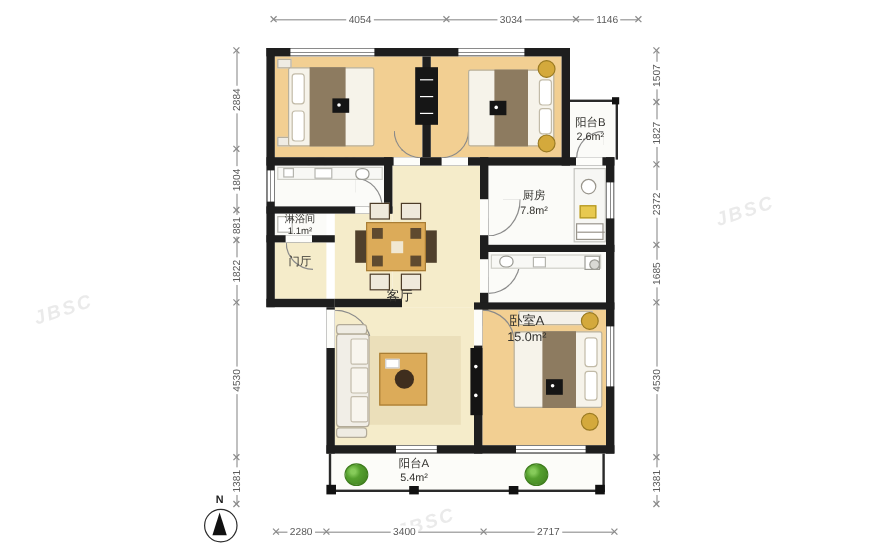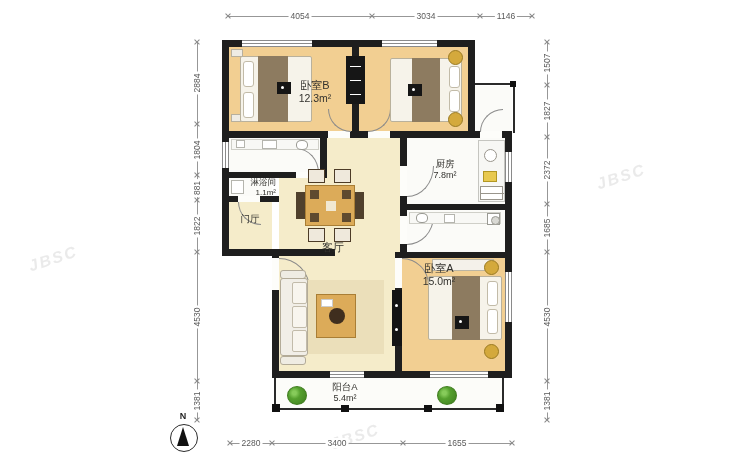--- a/index.html
+++ b/index.html
@@ -16,21 +16,21 @@
   .arc{position:absolute;border:0 solid #8a8a8a;}
   .arc.tl{border-width:1px 0 0 1px;border-top-left-radius:100%;}
   .arc.tr{border-width:1px 1px 0 0;border-top-right-radius:100%;}
   .arc.bl{border-width:0 0 1px 1px;border-bottom-left-radius:100%;}
   .arc.br{border-width:0 1px 1px 0;border-bottom-right-radius:100%;}
   .fur{position:absolute;box-sizing:border-box;}
   .label{position:absolute;text-align:center;color:#33322e;font-size:11px;line-height:1.3;}
   .label .area{display:block;font-size:10.5px;}
   .label.sm{font-size:9.5px;}
   .label.sm .area{font-size:9px;}
-  .label.xs{font-size:8.5px;text-align:right;}
+  .label.xs{font-size:8.5px;}
   .label.xs .area{font-size:8px;}
   .dimline-h{position:absolute;height:0;border-top:1px solid #979797;}
   .dimline-v{position:absolute;width:0;border-left:1px solid #979797;}
   .dimlab-h{position:absolute;transform:translate(-50%,-50%);background:#fff;padding:0 2px;
             font-size:8.5px;color:#5a5a5a;white-space:nowrap;}
   .dimlab-v{position:absolute;transform:translate(-50%,-50%) rotate(-90deg);background:#fff;padding:0 2px;
             font-size:8.5px;color:#5a5a5a;white-space:nowrap;}
   .xmark{position:absolute;width:6px;height:6px;transform:translate(-50%,-50%);}
   .xmark::before,.xmark::after{content:"";position:absolute;left:50%;top:50%;width:7px;height:1px;background:#8a8a8a;}
   .xmark::before{transform:translate(-50%,-50%) rotate(45deg);}
@@ -211,23 +211,23 @@
   <div class="post" style="left:341px;top:405px;width:8px;height:7px;"></div>
   <div class="post" style="left:424px;top:405px;width:8px;height:7px;"></div>
   <div class="post" style="left:496px;top:404px;width:8px;height:8px;"></div>
   <div class="plant" style="left:287px;top:386px;width:18px;height:17px;"></div>
   <div class="plant" style="left:437px;top:386px;width:18px;height:17px;"></div>
 
   <div class="rail" style="left:475px;top:83px;width:40px;height:2px;"></div>
   <div class="rail" style="left:513px;top:83px;width:2px;height:50px;"></div>
   <div class="post" style="left:510px;top:81px;width:6px;height:6px;"></div>
 
-  <div class="label" style="left:270px;top:78px;width:90px;">
-    <span>卧室B</span>
-    <span class="area">12.3m²</span>
+  <div class="label sm" style="left:462px;top:97px;width:60px;">
+    <span>阳台B</span>
+    <span class="area">2.6m²</span>
   </div>
   <div class="label xs" style="left:224px;top:177px;width:52px;">
     <span>淋浴间</span>
     <span class="area">1.1m²</span>
   </div>
   <div class="label sm" style="left:228px;top:213px;width:44px;">
     <span>门厅</span>
   </div>
   <div class="label sm" style="left:412px;top:158px;width:66px;">
     <span>厨房</span>
@@ -257,21 +257,21 @@
   </div>
 
   <div>
     <div class="dimline-h" style="left:230px;top:443px;width:282px;"></div>
     <div class="xmark" style="left:230px;top:443px;"></div>
     <div class="xmark" style="left:272px;top:443px;"></div>
     <div class="xmark" style="left:403px;top:443px;"></div>
     <div class="xmark" style="left:512px;top:443px;"></div>
     <div class="dimlab-h" style="left:251px;top:443px;">2280</div>
     <div class="dimlab-h" style="left:337px;top:443px;">3400</div>
-    <div class="dimlab-h" style="left:457px;top:443px;">1655</div>
+    <div class="dimlab-h" style="left:457px;top:443px;">2717</div>
   </div>
 
   <div>
     <div class="dimline-v" style="left:197px;top:42px;height:378px;"></div>
     <div class="xmark" style="left:197px;top:42px;"></div>
     <div class="xmark" style="left:197px;top:124px;"></div>
     <div class="xmark" style="left:197px;top:175px;"></div>
     <div class="xmark" style="left:197px;top:200px;"></div>
     <div class="xmark" style="left:197px;top:252px;"></div>
     <div class="xmark" style="left:197px;top:381px;"></div>

